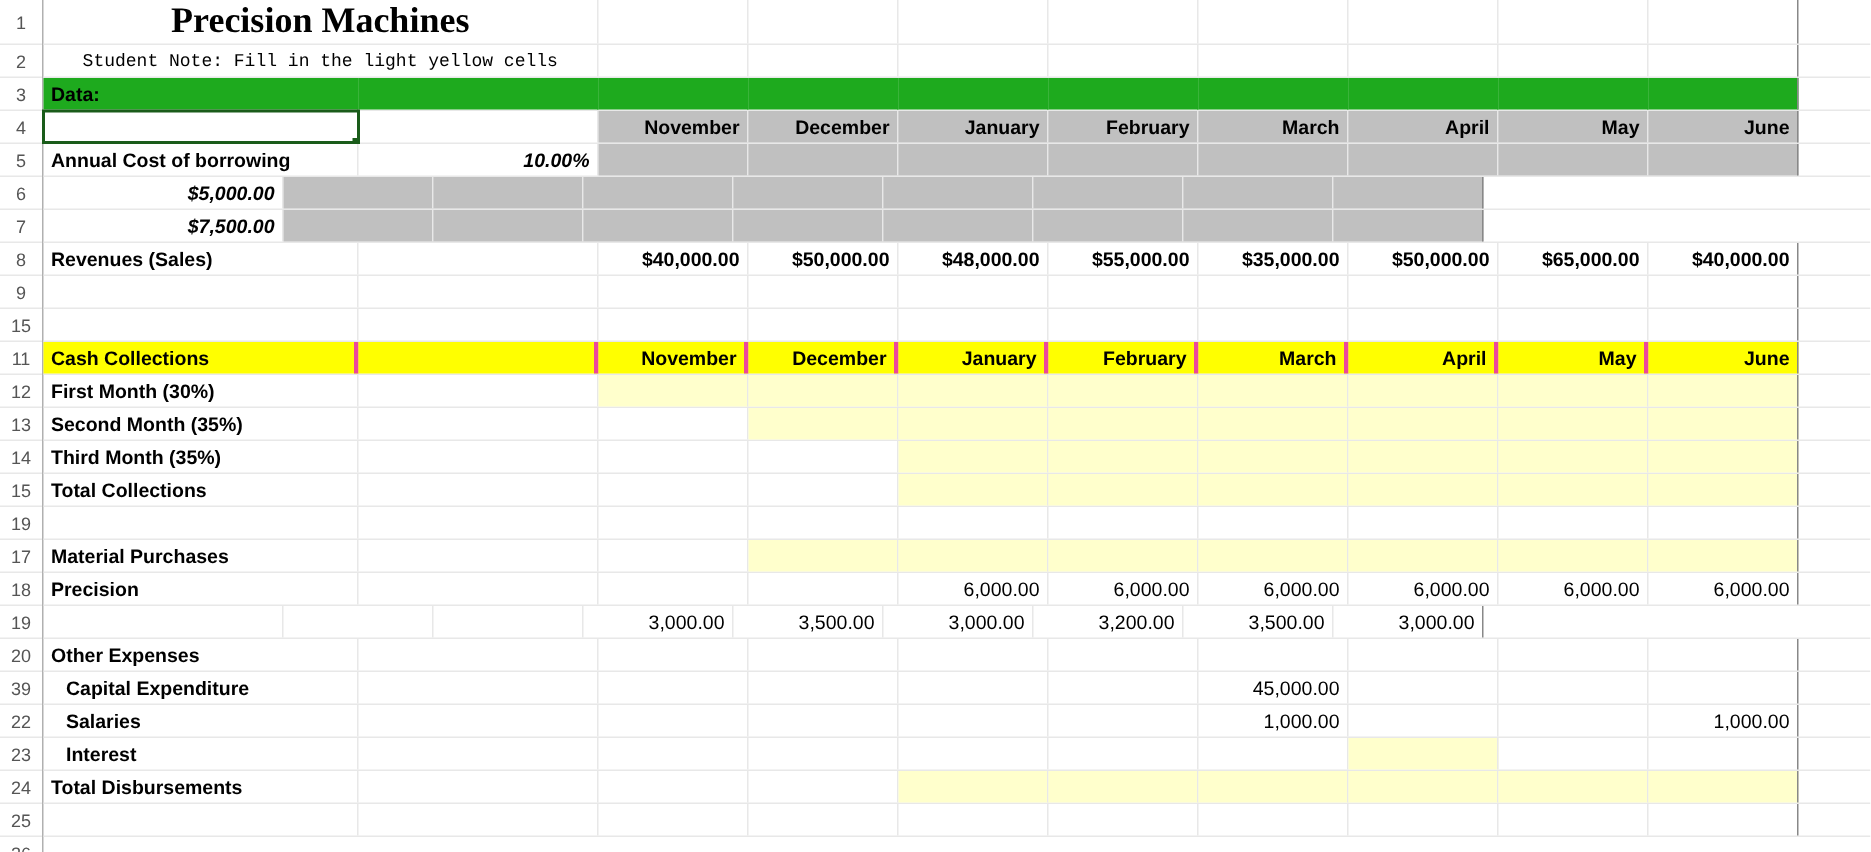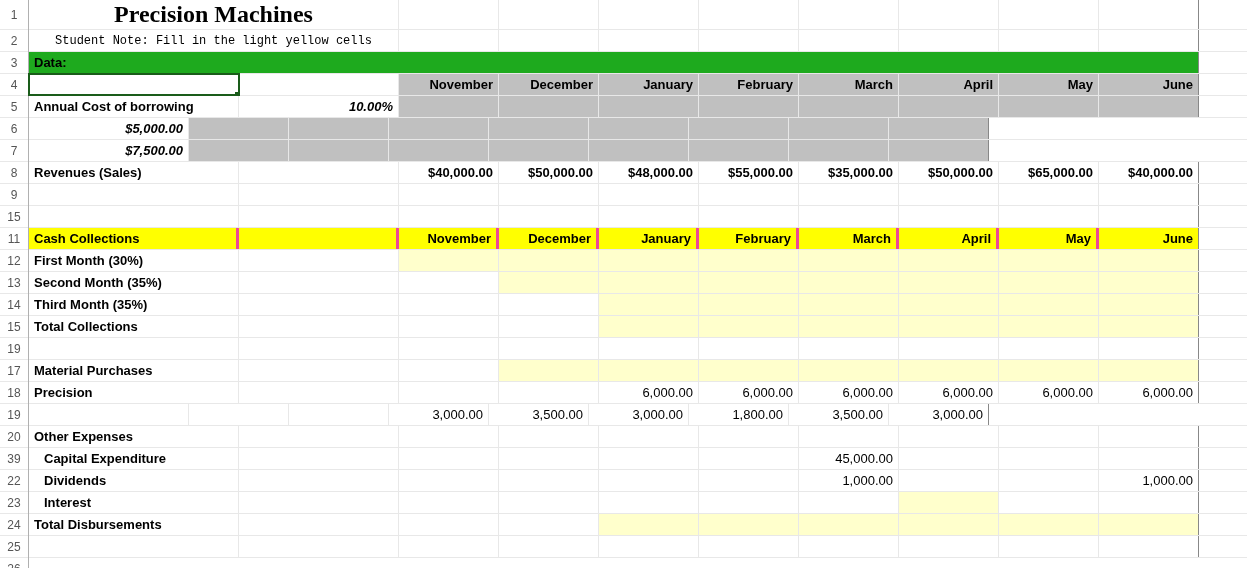--- a/index.html
+++ b/index.html
@@ -366,21 +366,21 @@
       <div class="cell col-last">6,000.00</div>
     </div>
 
     <div class="row">
       <div class="cell col-b"></div>
       <div class="cell col-m"></div>
       <div class="cell col-m"></div>
       <div class="cell col-m">3,000.00</div>
       <div class="cell col-m">3,500.00</div>
       <div class="cell col-m">3,000.00</div>
-      <div class="cell col-m">1,800.00</div>
+      <div class="cell col-m">3,200.00</div>
       <div class="cell col-m">3,500.00</div>
       <div class="cell col-last">3,000.00</div>
     </div>
 
     <div class="row">
       <div class="cell col-a bold">Other Expenses</div>
       <div class="cell col-b"></div>
       <div class="cell col-m"></div>
       <div class="cell col-m"></div>
       <div class="cell col-m"></div>
@@ -398,21 +398,21 @@
       <div class="cell col-m"></div>
       <div class="cell col-m"></div>
       <div class="cell col-m"></div>
       <div class="cell col-m">45,000.00</div>
       <div class="cell col-m"></div>
       <div class="cell col-m"></div>
       <div class="cell col-last"></div>
     </div>
 
     <div class="row">
-      <div class="cell col-a bold indent">Dividends</div>
+      <div class="cell col-a bold indent">Salaries</div>
       <div class="cell col-b"></div>
       <div class="cell col-m"></div>
       <div class="cell col-m"></div>
       <div class="cell col-m"></div>
       <div class="cell col-m"></div>
       <div class="cell col-m">1,000.00</div>
       <div class="cell col-m"></div>
       <div class="cell col-m"></div>
       <div class="cell col-last">1,000.00</div>
     </div>

